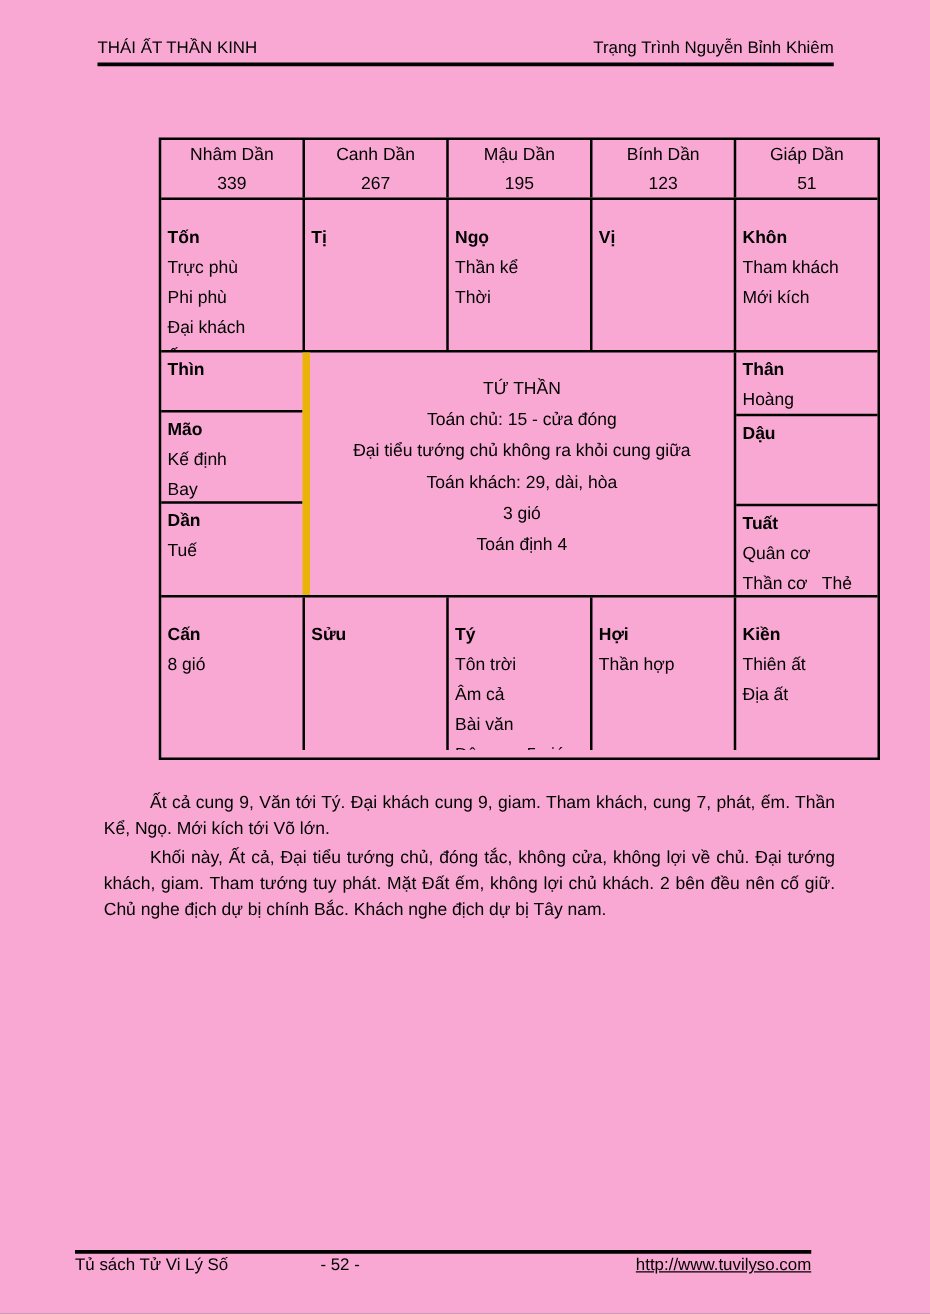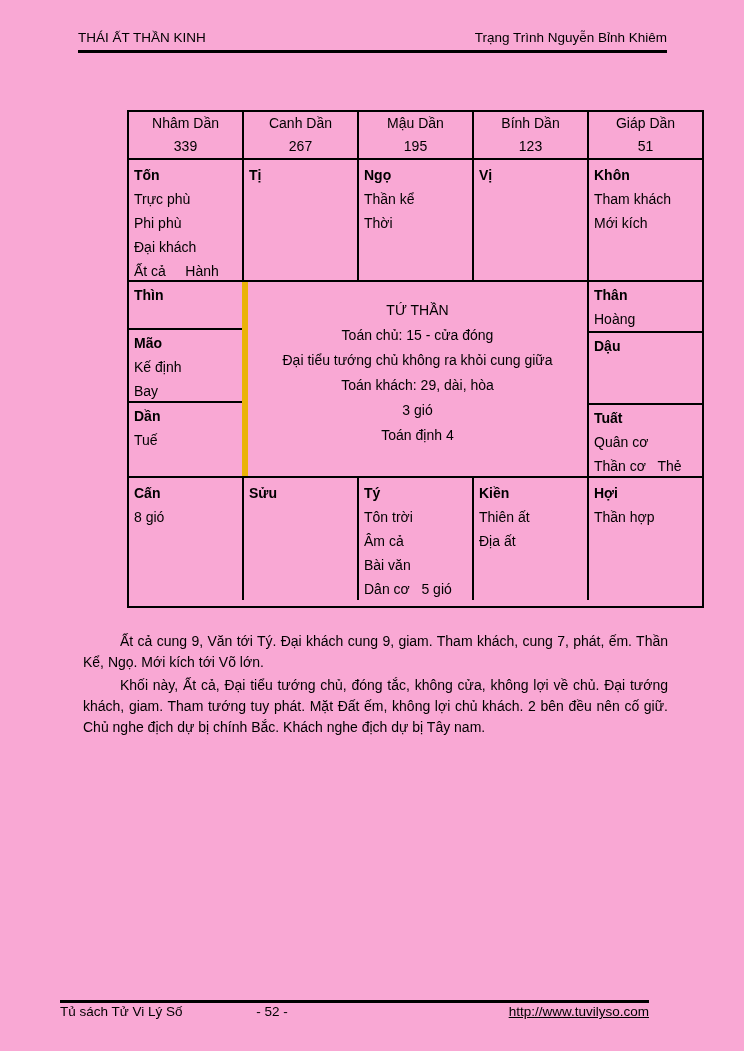--- a/index.html
+++ b/index.html
@@ -23,21 +23,21 @@
   .t-row { display:flex; box-sizing:border-box; }
   .t-row.bt { border-top:2px solid #000; }
   .w1  { width:113px; box-sizing:border-box; }
   .w1b { width:115px; box-sizing:border-box; border-left:2px solid #000; }
   .w3b { width:345px; box-sizing:border-box; border-left:6px solid #eab308; }
   .year-row { height:46px; }
   .year-cell { text-align:center; line-height:23px; }
   .row2 { height:122px; }
   .row-bottom { height:124px; }
   .mid-band { height:196px; }
-  .t-cell { padding:3px 5px 0 5px; overflow:hidden; }
+  .t-cell { padding:17px 5px 0 5px; overflow:hidden; }
   .cell-title { font-weight:bold; line-height:24px; white-space:pre-wrap; }
   .cell-line { line-height:24px; white-space:pre-wrap; }
   .mid-col { display:flex; flex-direction:column; padding:0; }
   .sub-cell { box-sizing:border-box; padding:1px 5px 0 5px; overflow:hidden; }
   .sub-cell.bt { border-top:2px solid #000; }
   .h-thin { height:46px; } .h-mao { height:74px; } .h-dan { height:76px; }
   .h-than { height:50px; } .h-dau { height:72px; } .h-tuat { height:74px; }
   .center-cell { text-align:center; padding:16px 8px 0 8px; }
   .center-line { line-height:25px; }
   
@@ -166,27 +166,27 @@
         <div class="cell-title">Sửu</div>
       </div>
       <div class="w1b t-cell">
         <div class="cell-title">Tý</div>
         <div class="cell-line">Tôn trời</div>
         <div class="cell-line">Âm cả</div>
         <div class="cell-line">Bài văn</div>
         <div class="cell-line">Dân cơ   5 gió</div>
       </div>
       <div class="w1b t-cell">
+        <div class="cell-title">Hợi</div>
+        <div class="cell-line">Thần hợp</div>
+      </div>
+      <div class="w1b t-cell">
         <div class="cell-title">Kiền</div>
         <div class="cell-line">Thiên ất</div>
         <div class="cell-line">Địa ất</div>
-      </div>
-      <div class="w1b t-cell">
-        <div class="cell-title">Hợi</div>
-        <div class="cell-line">Thần hợp</div>
       </div>
     </div>
   </div>
 
   <div class="body-text">
     <p>Ất cả cung 9, Văn tới Tý. Đại khách cung 9, giam. Tham khách, cung 7, phát, ếm. Thần Kể, Ngọ. Mới kích tới Võ lớn.</p>
     <p>Khối này, Ất cả, Đại tiểu tướng chủ, đóng tắc, không cửa, không lợi về chủ. Đại tướng khách, giam. Tham tướng tuy phát. Mặt Đất ếm, không lợi chủ khách. 2 bên đều nên cố giữ. Chủ nghe địch dự bị chính Bắc. Khách nghe địch dự bị Tây nam.</p>
   </div>
 
   <div class="pg-footer">

